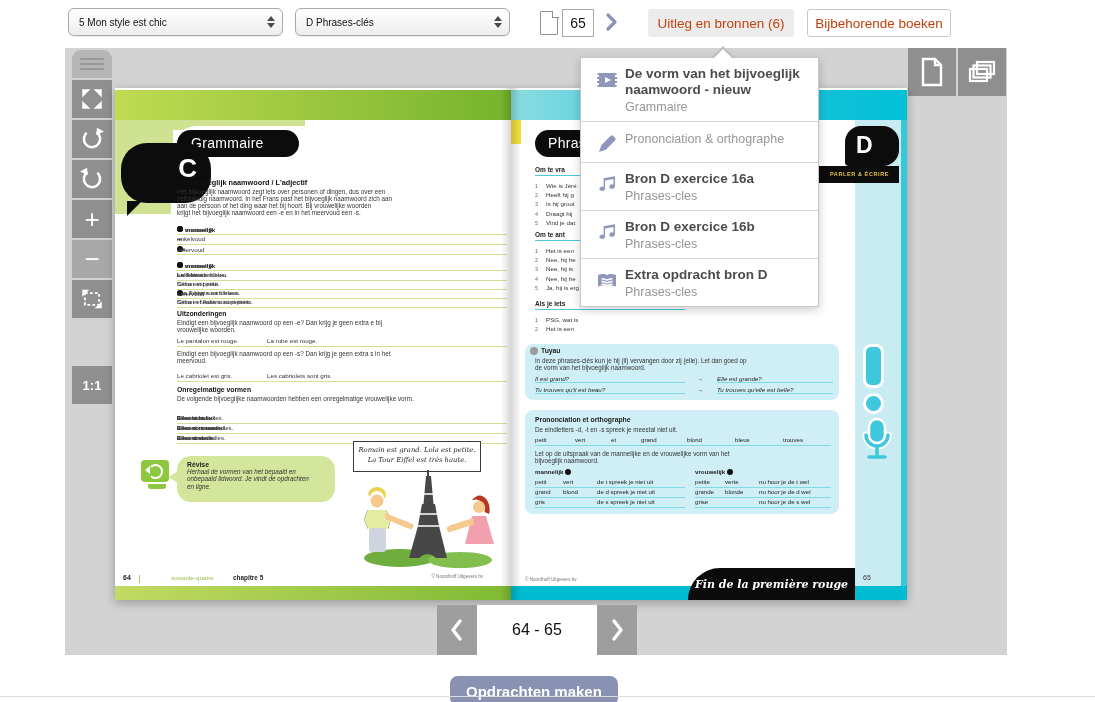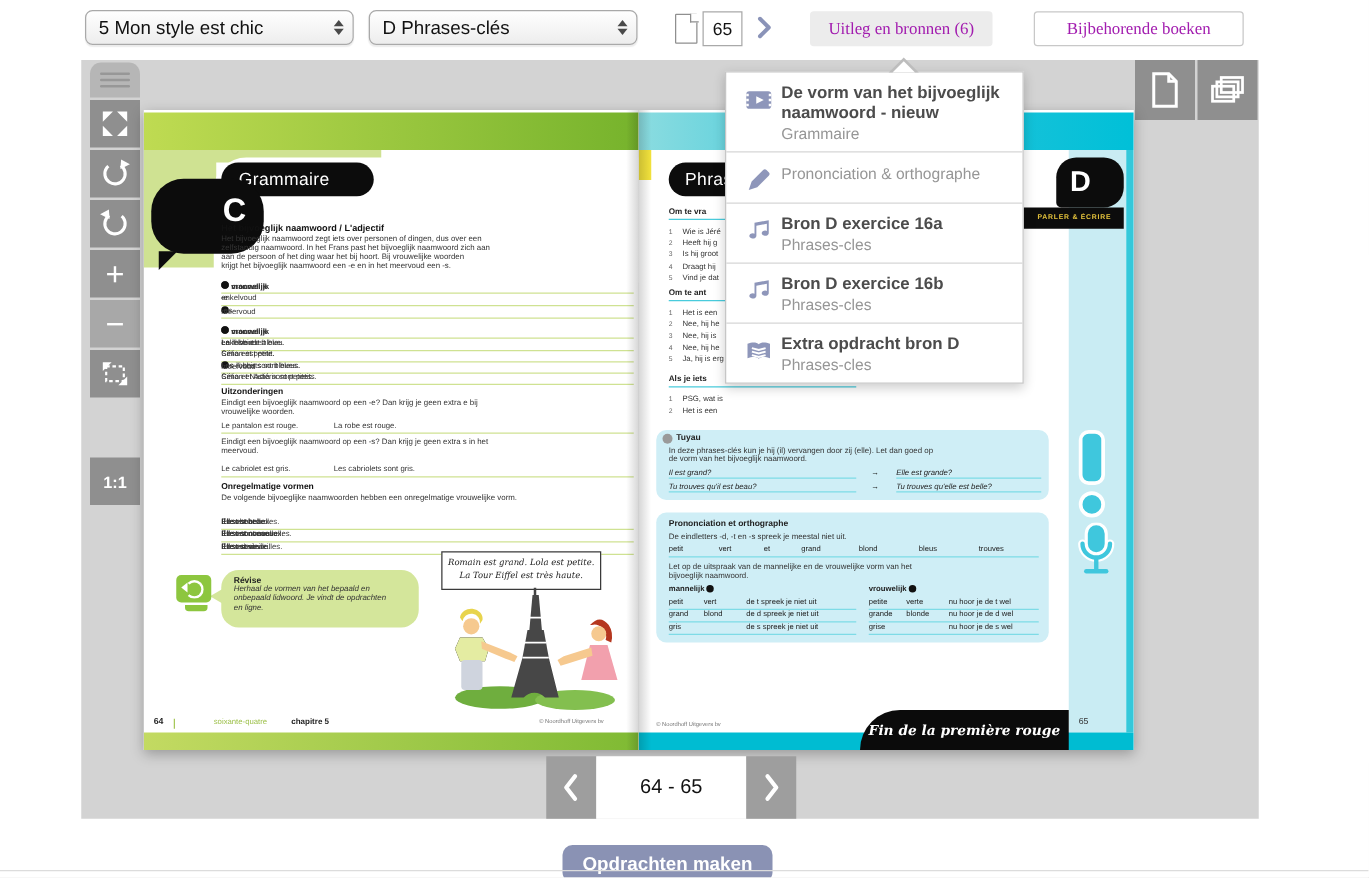--- a/index.html
+++ b/index.html
@@ -3,34 +3,34 @@
 <meta charset="utf-8">
 <style>
   html,body{margin:0;padding:0;background:#fff;}
   #stage{position:relative;width:1095px;height:702px;background:#fff;
          font-family:"Liberation Sans","DejaVu Sans",sans-serif;overflow:hidden;}
   .abs{position:absolute;}
 
   
   .sel{position:absolute;top:8px;height:28px;box-sizing:border-box;border:1px solid #a9a9a9;
        border-radius:6px;background:linear-gradient(#ffffff,#ededed);display:flex;align-items:center;
-       padding:0 26px 0 10px;font-size:15px;color:#111;box-shadow:0 1px 1px rgba(0,0,0,.08);cursor:default;}
+       padding:0 26px 0 10px;font-size:10px;color:#111;box-shadow:0 1px 1px rgba(0,0,0,.08);cursor:default;}
   .sel .arrows{position:absolute;right:7px;top:50%;transform:translateY(-50%);display:flex;flex-direction:column;gap:2px;}
   .tri-up{width:0;height:0;border-left:4px solid transparent;border-right:4px solid transparent;border-bottom:5px solid #4a4a4a;}
   .tri-dn{width:0;height:0;border-left:4px solid transparent;border-right:4px solid transparent;border-top:5px solid #4a4a4a;}
   .picon{position:absolute;left:540px;top:11px;width:16px;height:22px;background:#fff;border:1.5px solid #8f8f8f;border-radius:1px;}
   .picon::after{content:'';position:absolute;right:-1.5px;top:-1.5px;width:6px;height:6px;background:#fff;
        border-left:1.5px solid #8f8f8f;border-bottom:1.5px solid #8f8f8f;}
   #pageInput{position:absolute;left:562px;top:9px;width:32px;height:28px;box-sizing:border-box;border:1px solid #a9a9a9;
        text-align:center;font-size:14px;font-family:inherit;color:#111;background:#fff;padding:0;}
   .nextArrow{position:absolute;left:600px;top:10px;width:24px;height:24px;cursor:pointer;}
-  .topbtn{position:absolute;top:9px;height:28px;box-sizing:border-box;font-size:13.5px;color:#a21caf;
-       display:flex;align-items:center;justify-content:center;border-radius:3px;cursor:pointer;font-family:Liberation Serif, serif;}
+  .topbtn{position:absolute;top:9px;height:28px;box-sizing:border-box;font-size:13.5px;color:#c2410c;
+       display:flex;align-items:center;justify-content:center;border-radius:3px;cursor:pointer;font-family:Liberation Sans, sans-serif;}
   #resBtn{left:648px;width:146px;background:#ececec;border:none;}
-  #booksBtn{left:827px;width:168px;background:#fff;border:1px solid #c8c8c8;}
+  #booksBtn{left:807px;width:144px;background:#fff;border:1px solid #c8c8c8;}
 
   
   #viewer{position:absolute;left:65px;top:48px;width:942px;height:607px;background:#d3d3d3;}
   .handle{position:absolute;left:7px;top:2px;width:40px;height:28px;background:#b6b6b6;border-radius:9px 9px 0 0;
        display:flex;flex-direction:column;align-items:center;justify-content:center;gap:3px;}
   .handle i{display:block;width:24px;height:2px;background:#979797;border-radius:1px;}
   .sbtn{position:absolute;left:7px;width:40px;height:38px;background:#8f8f8f;color:#fff;display:flex;
        align-items:center;justify-content:center;cursor:pointer;}
   .sbtn.lite{background:#a8a8a8;}
   .plus{font-size:26px;font-weight:300;line-height:1;}

